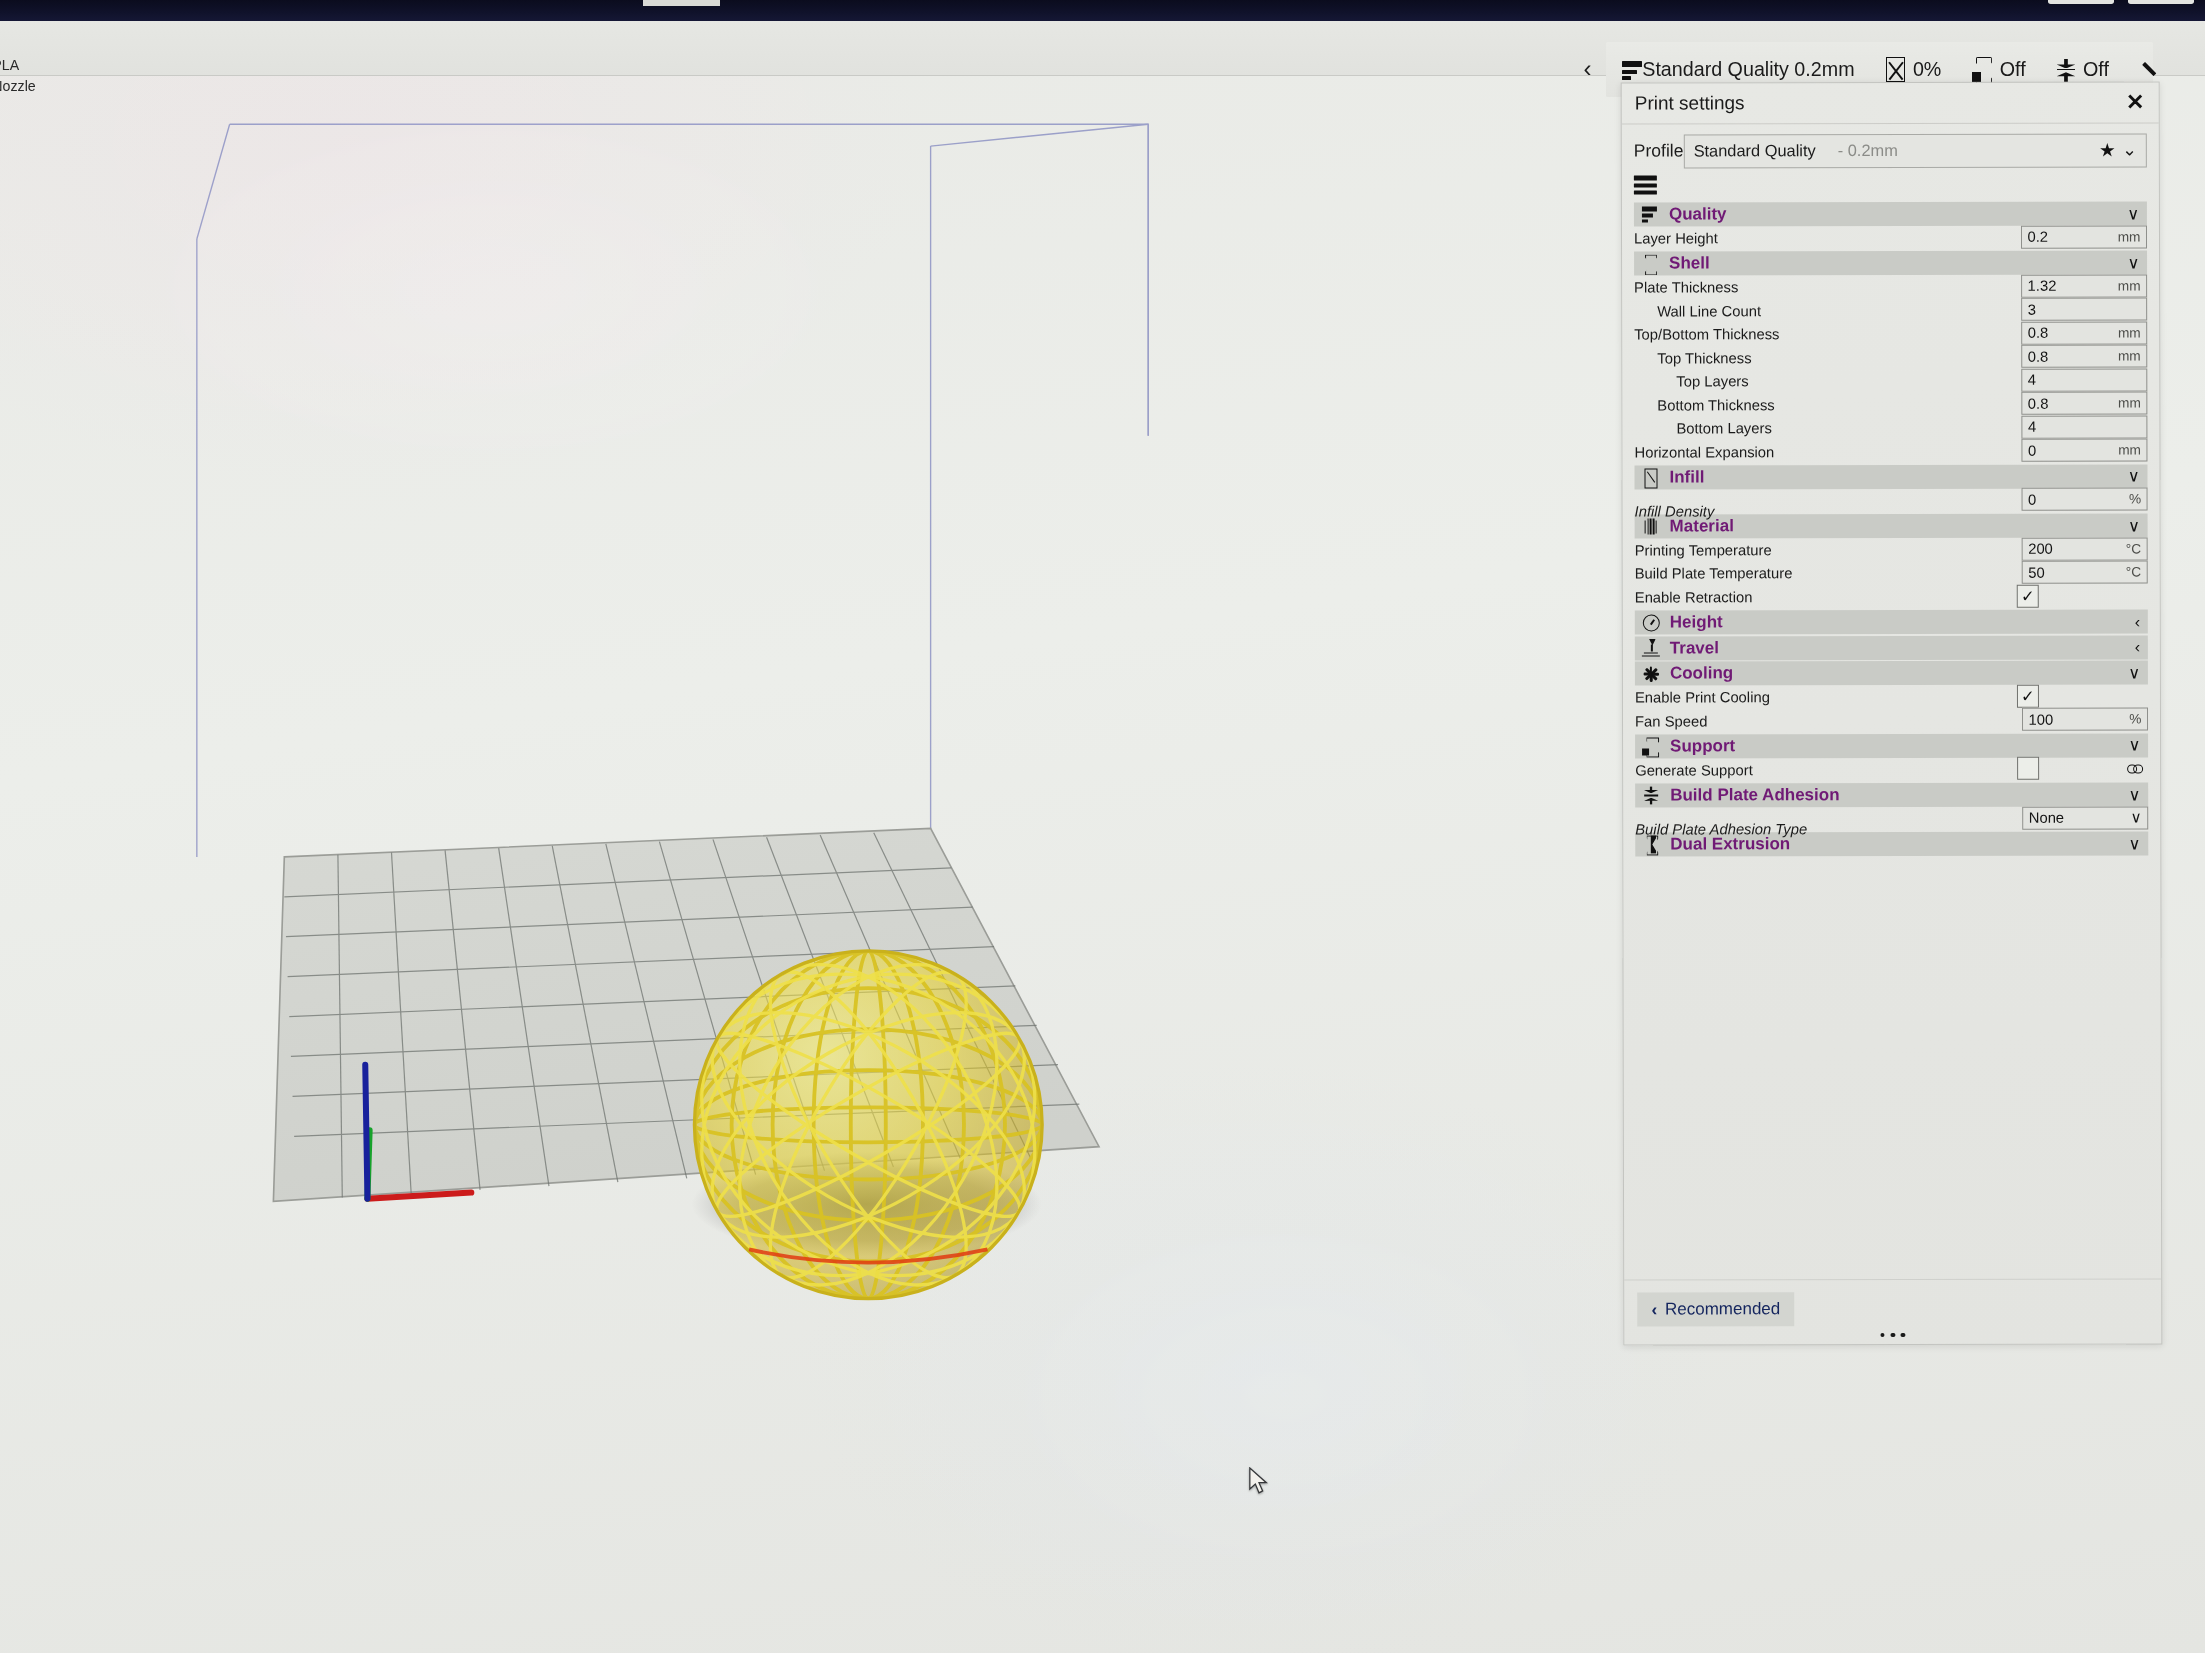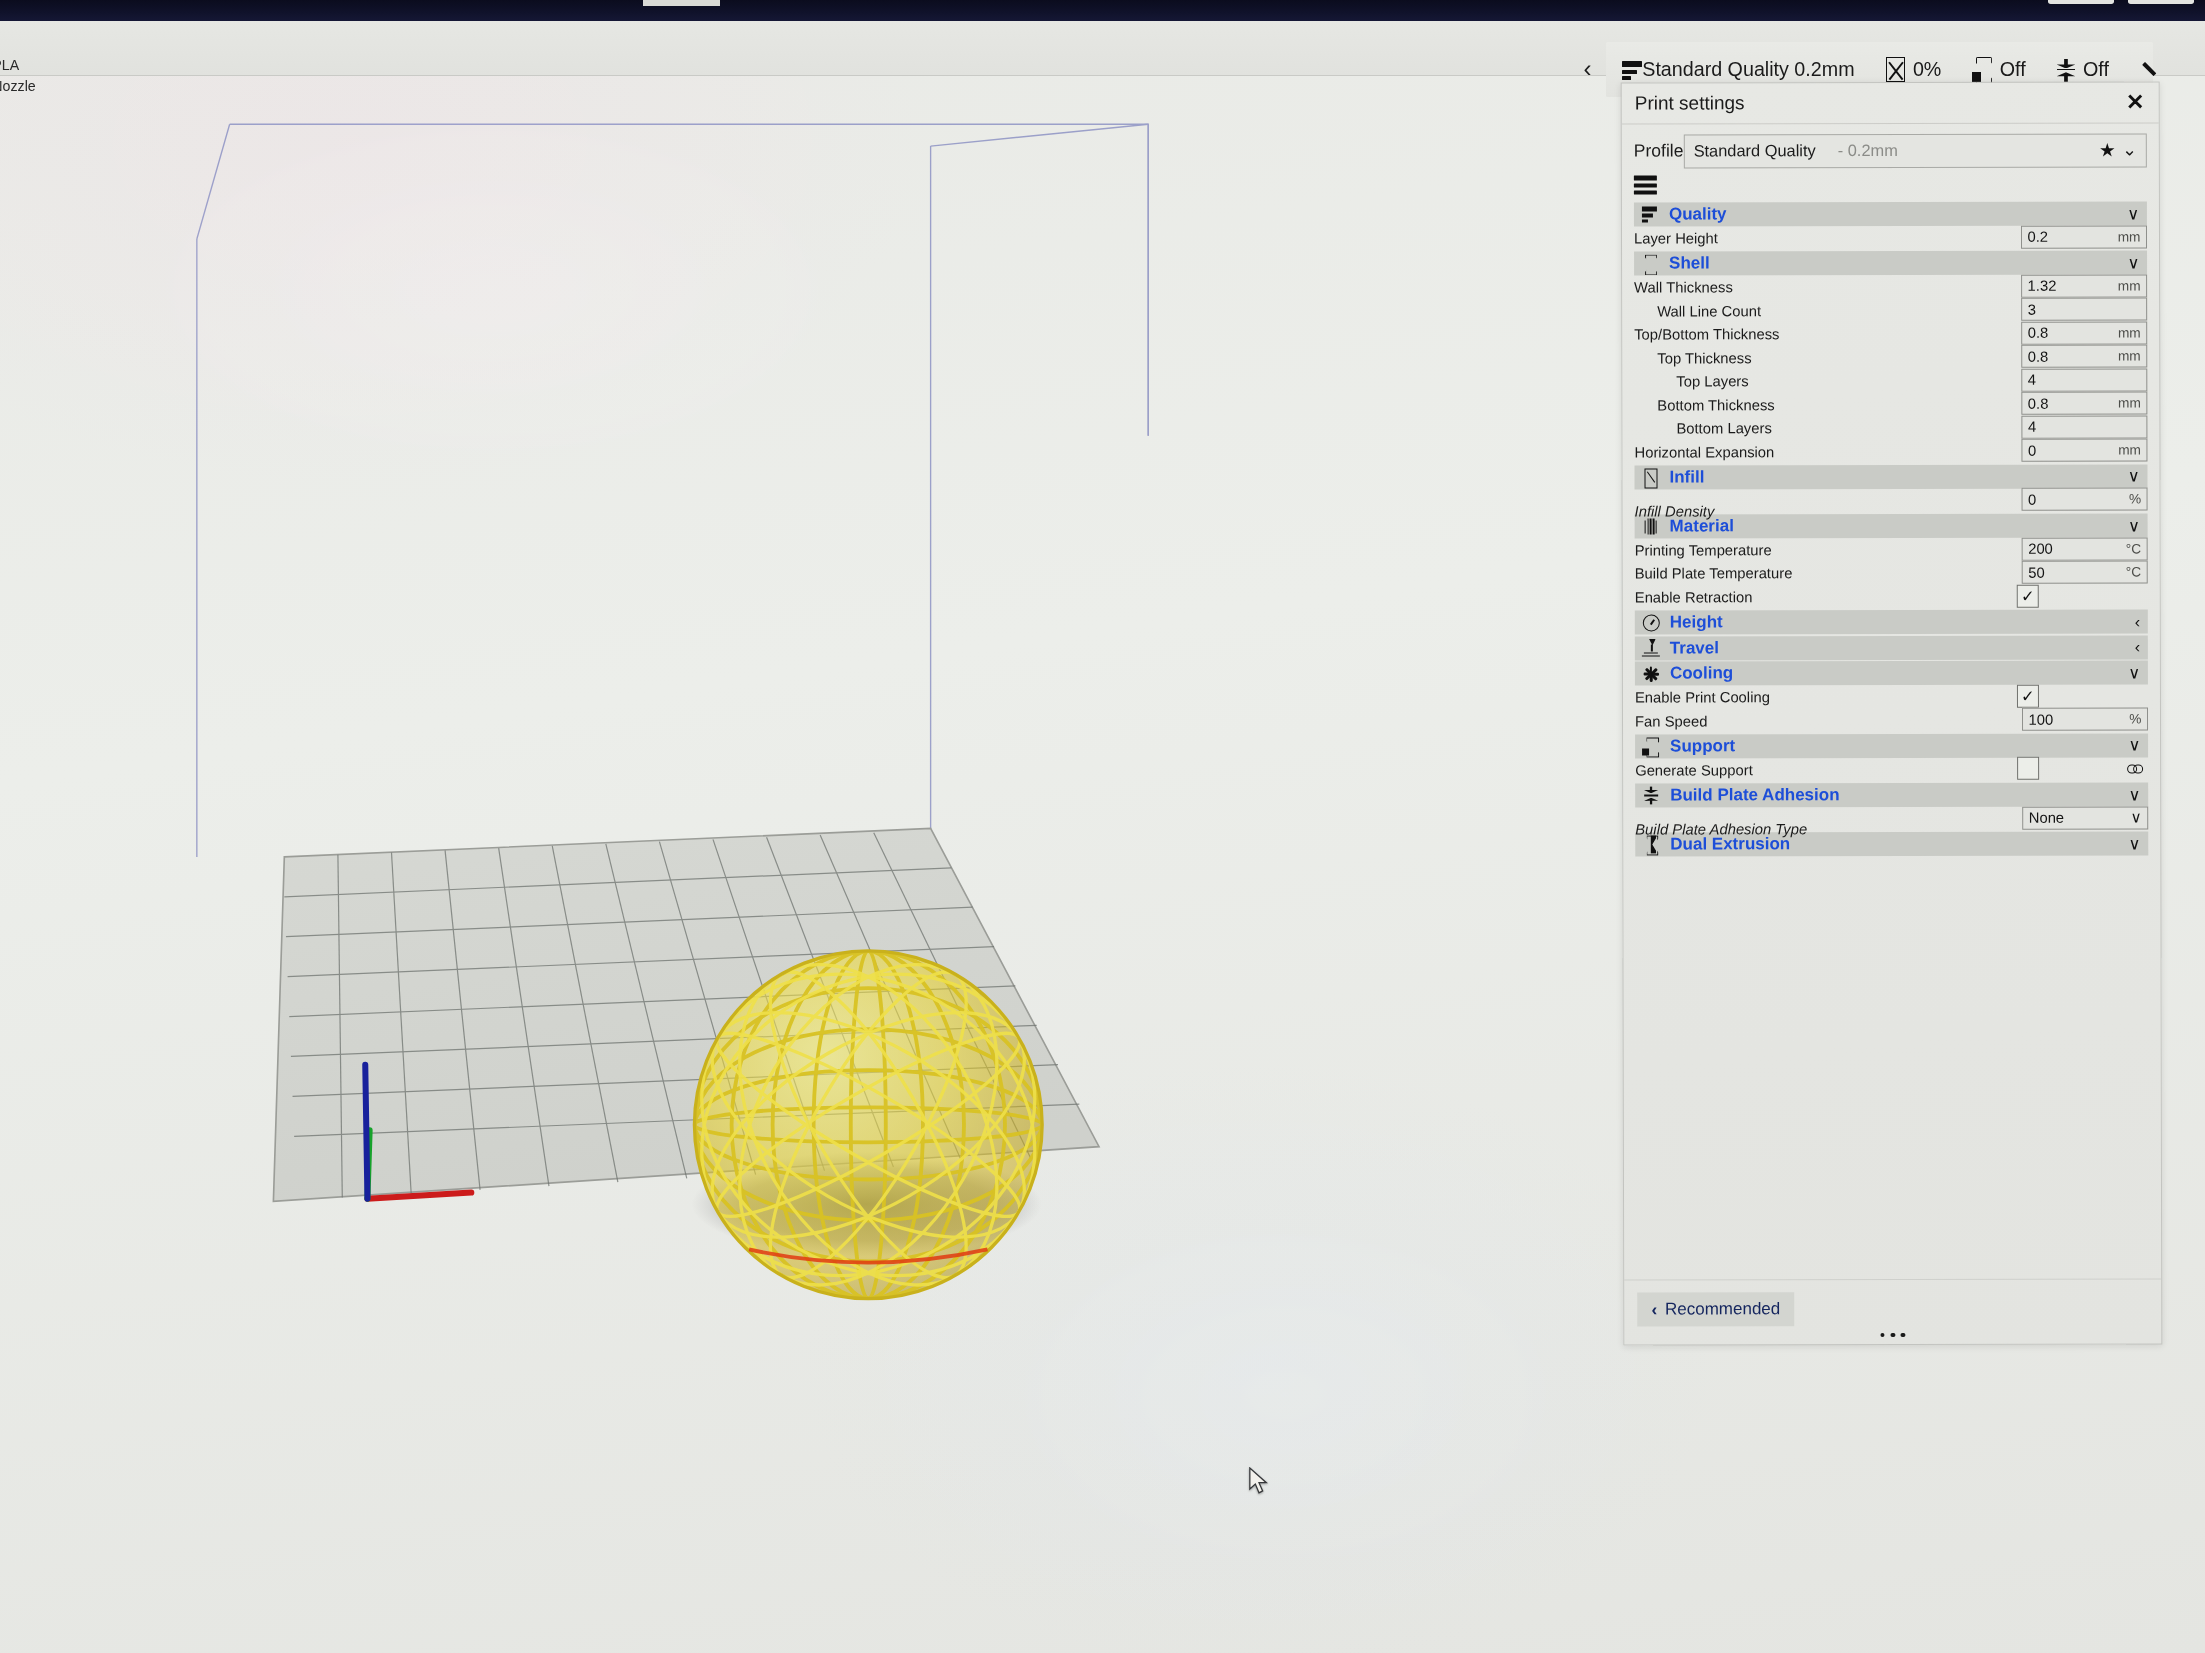--- a/index.html
+++ b/index.html
@@ -146,21 +146,21 @@
   #hamburger { width:23px; height:18.6px; display:flex; flex-direction:column; justify-content:space-between; cursor:pointer; }
   #hamburger i { display:block; height:4.4px; background:#111; border-radius:0.5px; }
 
   #settings-list { padding:0 12px 0 12px; }
 
   .cat {
     height:24px; background:#c9cbc6;
     display:flex; align-items:center; gap:9.8px; padding:0 7.7px 0 6.6px;
     margin-top:1.6px;
   }
-  .cat .cname { font-size:17px; font-weight:bold; color:#1d4ed8; }
+  .cat .cname { font-size:17px; font-weight:bold; color:#701a75; }
   .cat .chev  { margin-left:auto; font-size:16.4px; color:#111; font-weight:300; }
 
   .cicon { width:18.6px; height:19.7px; position:relative; flex:none; }
   
   .ci-quality i { position:absolute; left:1.1px; background:#111; display:block; }
   .ci-quality i:nth-child(1){ top:1.1px;  width:15.3px; height:5.5px; }
   .ci-quality i:nth-child(2){ top:8.8px; width:11px; height:3.3px; }
   .ci-quality i:nth-child(3){ top:14.2px; width:6.6px; height:3.3px; }
   
   .ci-shell::before {
@@ -509,21 +509,21 @@
             <span class="val">0.2</span>
             <span class="unit">mm</span>
           </span>
         </div>
         <div class="cat">
           <span class="cicon ci-shell"></span>
           <span class="cname">Shell</span>
           <span class="chev">∨</span>
         </div>
         <div class="srow indent0">
-          <span class="slabel">Wall Thickness</span>
+          <span class="slabel">Plate Thickness</span>
           <span class="icons"></span>
           <span class="field">
             <span class="val">1.32</span>
             <span class="unit">mm</span>
           </span>
         </div>
         <div class="srow indent1">
           <span class="slabel">Wall Line Count</span>
           <span class="icons"></span>
           <span class="field">

